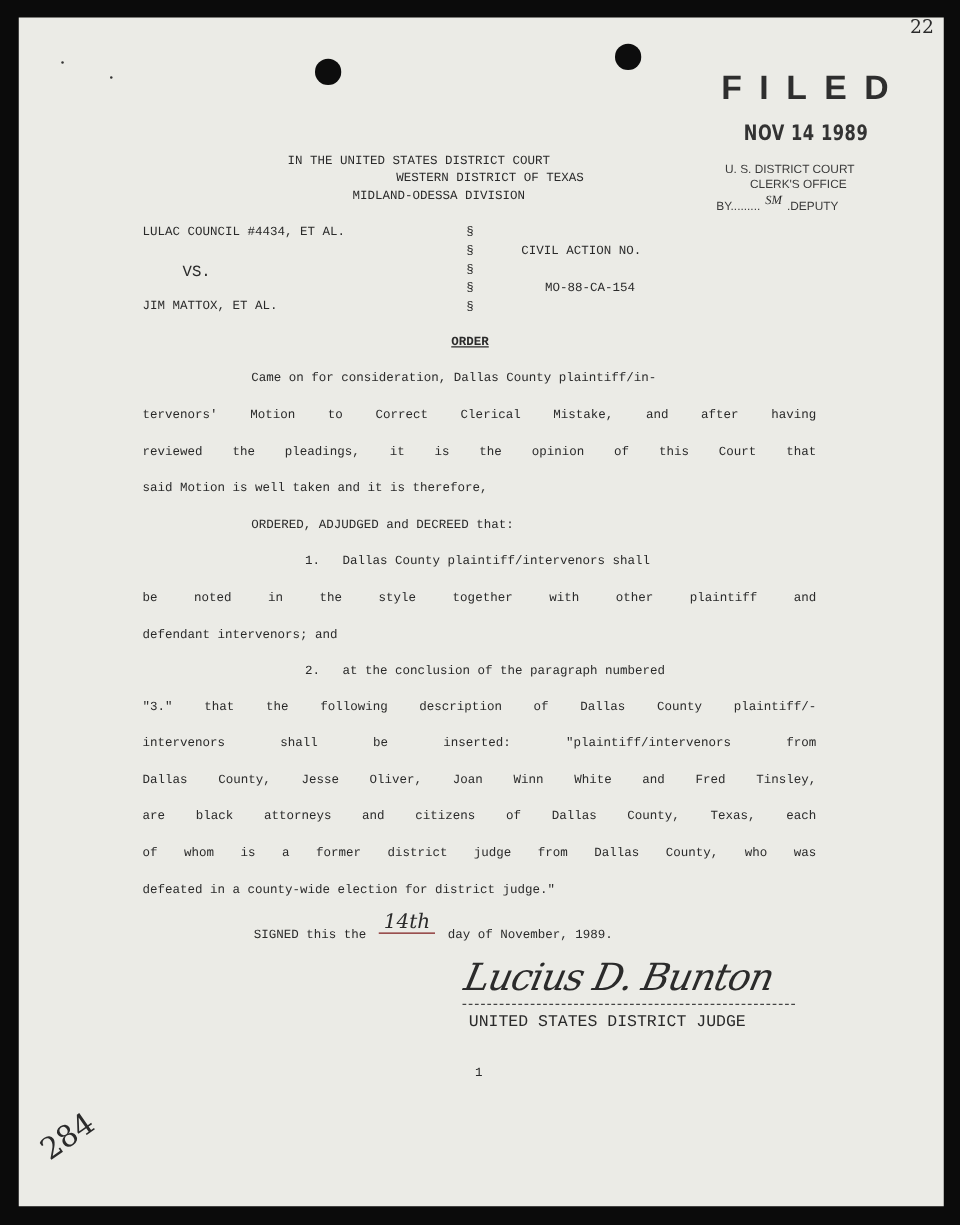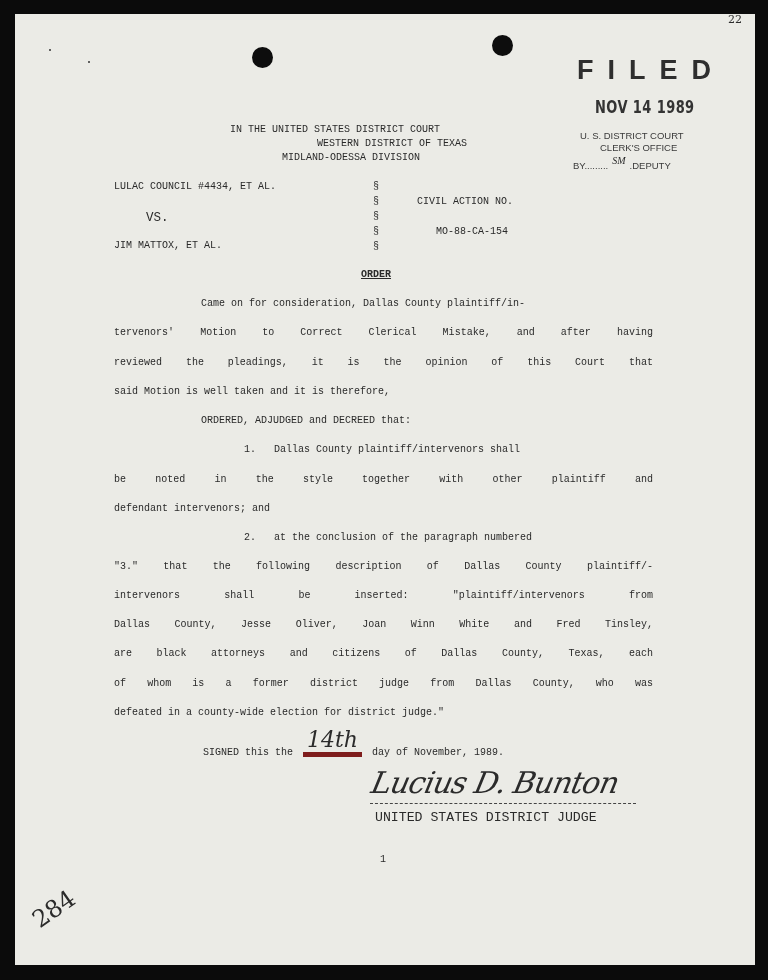--- a/index.html
+++ b/index.html
@@ -69,21 +69,21 @@
 <body>
 
 <div class="paper"></div>
 
 <div class="speck" style="left:49px;top:49px;"></div>
 <div class="speck" style="left:88px;top:61px;"></div>
 
 <div class="hole" style="left:252px;top:47px;"></div>
 <div class="hole" style="left:492px;top:35px;"></div>
 
-<div class="hand" style="left:728px;top:14px;font-size:11px;font-style:normal;">22</div>
+<div class="hand" style="left:728px;top:14px;font-size:15px;font-style:normal;">22</div>
 
 <div class="stamp-filed">FILED</div>
 <div class="stamp-date">NOV 14 1989</div>
 <div class="stamp-small" style="left:580px;top:131px;">U. S. DISTRICT COURT</div>
 <div class="stamp-small" style="left:600px;top:143px;">CLERK'S OFFICE</div>
 <div style="position:absolute;left:573px;top:155px;">
   <span class="stamp-small" style="position:static;">BY.........</span>
   <span class="hand" style="position:relative;top:-5px;font-size:10px;font-family:Liberation Serif, serif;">SM</span>
   <span class="stamp-small" style="position:static;margin-top:12px;">.DEPUTY</span>
 </div>
@@ -120,21 +120,21 @@
 <div class="mono" style="left:244px;top:533px;">2.   at the conclusion of the paragraph numbered</div>
 <div class="mono justify" style="left:114px;top:562px;">"3." that the following description of Dallas County plaintiff/-</div>
 <div class="mono justify" style="left:114px;top:591px;">intervenors shall be inserted:  "plaintiff/intervenors from</div>
 <div class="mono justify" style="left:114px;top:620px;">Dallas County, Jesse Oliver, Joan Winn White and Fred Tinsley,</div>
 <div class="mono justify" style="left:114px;top:649px;">are black attorneys and citizens of Dallas County, Texas, each</div>
 <div class="mono justify" style="left:114px;top:679px;">of whom is a former district judge from Dallas County, who was</div>
 <div class="mono" style="left:114px;top:708px;">defeated in a county-wide election for district judge."</div>
 
 <div style="position:absolute;left:203px;top:737px;">
   <span class="mono" style="position:static;">SIGNED this the </span>
-  <span class="hand" style="position:relative;top:-8px;font-size:22px;border-bottom:5px solid #7f1d1d;padding:0 4px;">14th</span>
+  <span class="hand" style="position:relative;top:-8px;font-size:16px;border-bottom:1px solid #7f1d1d;padding:0 4px;">14th</span>
   <span class="mono" style="position:static;"> day of November, 1989.</span>
 </div>
 
 <div class="hand" style="left:372px;top:768px;font-size:30px;transform:skewX(-12deg);letter-spacing:-1px;">Lucius D. Bunton</div>
 <div class="sig-line"></div>
 <div class="mono" style="left:375px;top:811px;font-size:13.2px;">UNITED STATES DISTRICT JUDGE</div>
 
 <div class="mono" style="left:380px;top:855px;">1</div>
 
 <div class="hand" style="left:42px;top:908px;font-size:24px;font-style:normal;transform:rotate(-35deg);transform-origin:left bottom;">284</div>

